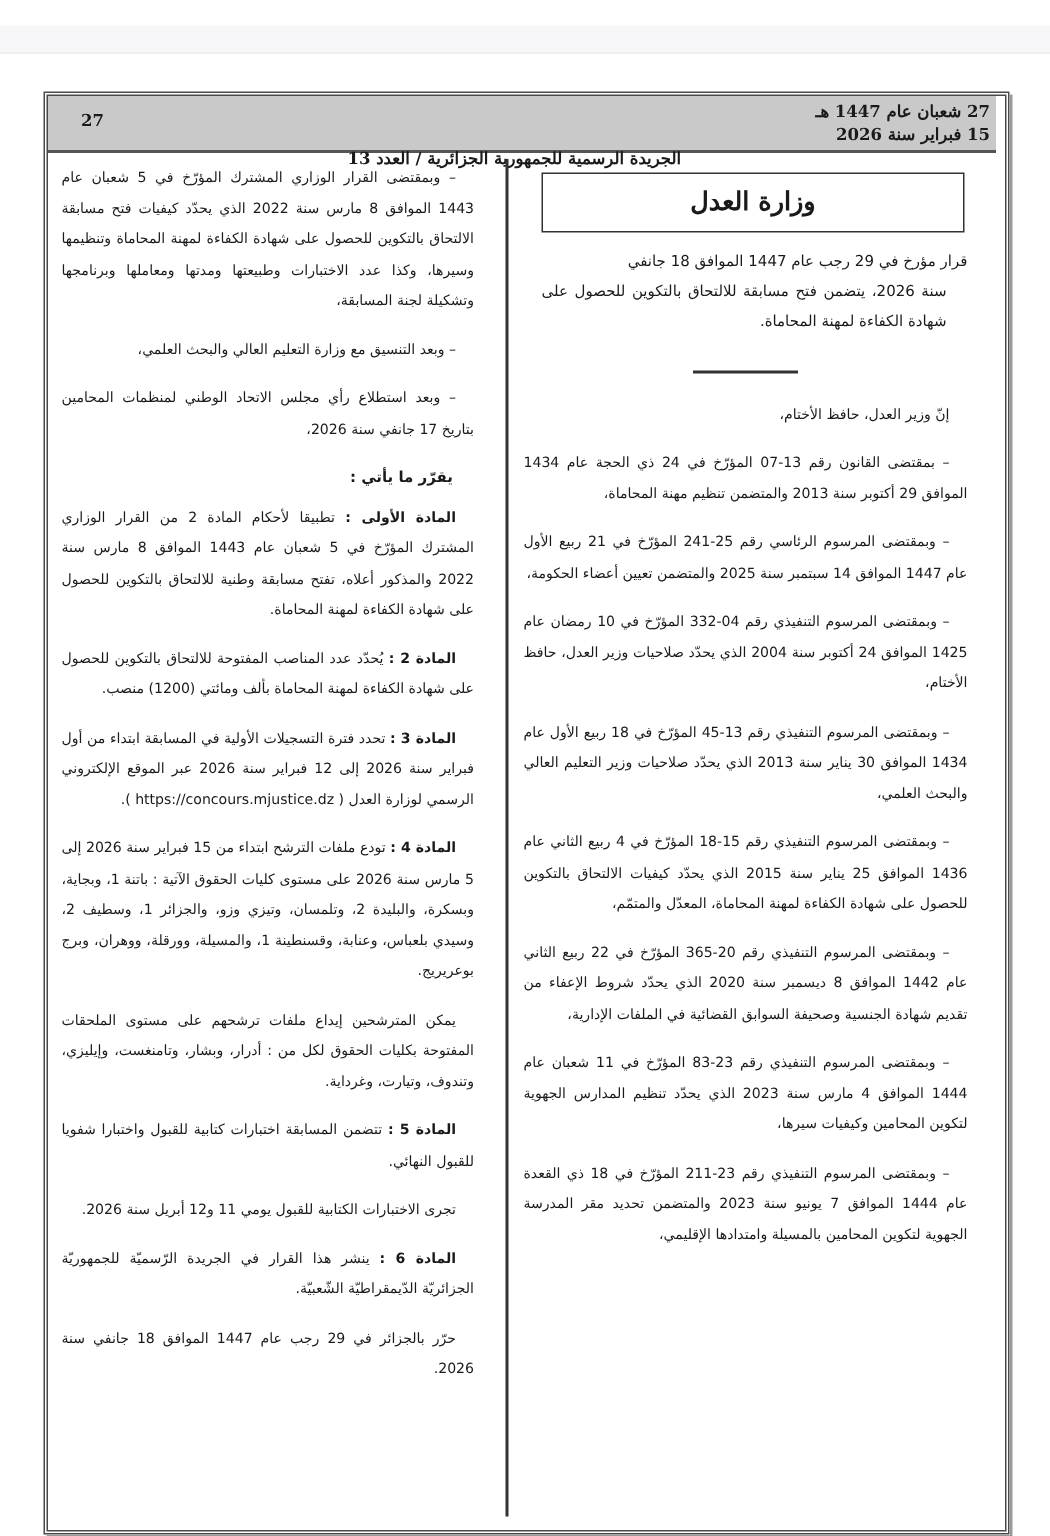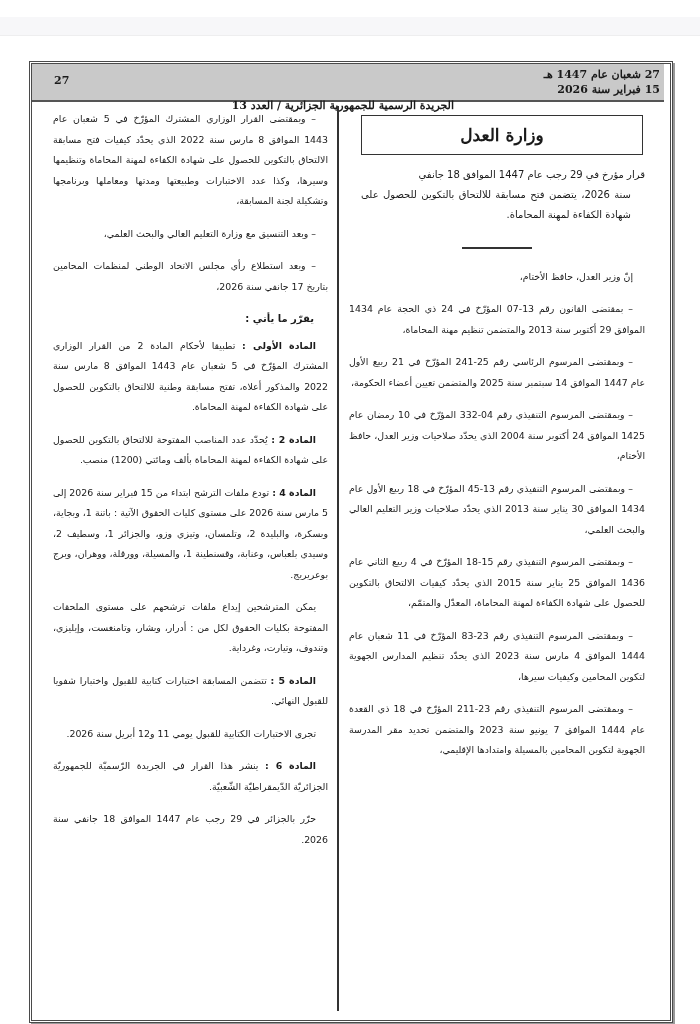--- a/index.html
+++ b/index.html
@@ -29,21 +29,21 @@
   .hdr-title { position:absolute; right:210px; top:10px;margin-top:25px; }
   .hdr-page { position:absolute; left:22px; top:10px; direction:ltr; }
   .divider {
     position:absolute; left:308px; top:45px; width:2px; height:905px; background:#333;
   }
   .col {
     position:absolute; top:48px; direction:rtl; text-align:justify;
     font-size:9.4px; line-height:20.5px;
   }
   .col.right { right:28px; width:296px; }
-  .col.left  { left:24px; width:275px; }
+  .col.left  { left:12px; width:275px; }
   .ministry-box {
     border:1.5px solid #333; height:38px; margin:6px 2px 10px 12px;
     display:flex; align-items:center; justify-content:center;
     font-weight:bold; font-size:17px; font-family:"DejaVu Serif", serif;
   }
   .decree-title {
     font-weight:normal; font-size:10px; line-height:20px; padding-left:12px;
   }
   .decree-title .ind { display:block; padding-right:14px; }
   .short-rule { width:70px; height:1.5px; background:#333; margin:22px auto 18px; }
@@ -80,37 +80,41 @@
       <span>قرار مؤرخ في 29 رجب عام 1447 الموافق 18 جانفي</span>
       <span class="ind">سنة 2026، يتضمن فتح مسابقة للالتحاق بالتكوين للحصول على شهادة الكفاءة لمهنة المحاماة.</span>
     </div>
     <div class="short-rule"></div>
     <p class="indent">إنّ وزير العدل، حافظ الأختام،</p>
     <p class="indent">– بمقتضى القانون رقم 13-07 المؤرّخ في 24 ذي الحجة عام 1434 الموافق 29 أكتوبر سنة 2013 والمتضمن تنظيم مهنة المحاماة،</p>
     <p class="indent">– وبمقتضى المرسوم الرئاسي رقم 25-241 المؤرّخ في 21 ربيع الأول عام 1447 الموافق 14 سبتمبر سنة 2025 والمتضمن تعيين أعضاء الحكومة،</p>
     <p class="indent">– وبمقتضى المرسوم التنفيذي رقم 04-332 المؤرّخ في 10 رمضان عام 1425 الموافق 24 أكتوبر سنة 2004 الذي يحدّد صلاحيات وزير العدل، حافظ الأختام،</p>
     <p class="indent">– وبمقتضى المرسوم التنفيذي رقم 13-45 المؤرّخ في 18 ربيع الأول عام 1434 الموافق 30 يناير سنة 2013 الذي يحدّد صلاحيات وزير التعليم العالي والبحث العلمي،</p>
     <p class="indent">– وبمقتضى المرسوم التنفيذي رقم 15-18 المؤرّخ في 4 ربيع الثاني عام 1436 الموافق 25 يناير سنة 2015 الذي يحدّد كيفيات الالتحاق بالتكوين للحصول على شهادة الكفاءة لمهنة المحاماة، المعدّل والمتمّم،</p>
+    <p class="indent">– وبمقتضى المرسوم التنفيذي رقم 20-365 المؤرّخ في 22 ربيع الثاني عام 1442 الموافق 8 ديسمبر سنة 2020 الذي يحدّد شروط الإعفاء من تقديم شهادة الجنسية وصحيفة السوابق القضائية في الملفات الإدارية،</p>
     <p class="indent">– وبمقتضى المرسوم التنفيذي رقم 23-83 المؤرّخ في 11 شعبان عام 1444 الموافق 4 مارس سنة 2023 الذي يحدّد تنظيم المدارس الجهوية لتكوين المحامين وكيفيات سيرها،</p>
     <p class="indent">– وبمقتضى المرسوم التنفيذي رقم 23-211 المؤرّخ في 18 ذي القعدة عام 1444 الموافق 7 يونيو سنة 2023 والمتضمن تحديد مقر المدرسة الجهوية لتكوين المحامين بالمسيلة وامتدادها الإقليمي،</p>
   </div>
 
   <div class="col left">
     <p class="indent">– وبمقتضى القرار الوزاري المشترك المؤرّخ في 5 شعبان عام 1443 الموافق 8 مارس سنة 2022 الذي يحدّد كيفيات فتح مسابقة الالتحاق بالتكوين للحصول على شهادة الكفاءة لمهنة المحاماة وتنظيمها وسيرها، وكذا عدد الاختبارات وطبيعتها ومدتها ومعاملها وبرنامجها وتشكيلة لجنة المسابقة،</p>
     <p class="indent">– وبعد التنسيق مع وزارة التعليم العالي والبحث العلمي،</p>
     <p class="indent">– وبعد استطلاع رأي مجلس الاتحاد الوطني لمنظمات المحامين بتاريخ 17 جانفي سنة 2026،</p>
     <div class="verdict">يقرّر ما يأتي :</div>
 
     <p class="indent">
       <span class="art-label">المادة الأولى :</span><span> تطبيقا لأحكام المادة 2 من القرار الوزاري المشترك المؤرّخ في 5 شعبان عام 1443 الموافق 8 مارس سنة 2022 والمذكور أعلاه، تفتح مسابقة وطنية للالتحاق بالتكوين للحصول على شهادة الكفاءة لمهنة المحاماة.</span>
     </p>
     <p class="indent">
       <span class="art-label">المادة 2 :</span><span> يُحدّد عدد المناصب المفتوحة للالتحاق بالتكوين للحصول على شهادة الكفاءة لمهنة المحاماة بألف ومائتي (1200) منصب.</span>
     </p>
     <p class="indent">
+      <span class="art-label">المادة 3 :</span><span> تحدد فترة التسجيلات الأولية في المسابقة ابتداء من أول فبراير سنة 2026 إلى 12 فبراير سنة 2026 عبر الموقع الإلكتروني الرسمي لوزارة العدل ( https://concours.mjustice.dz ).</span>
+    </p>
+    <p class="indent">
       <span class="art-label">المادة 4 :</span><span> تودع ملفات الترشح ابتداء من 15 فبراير سنة 2026 إلى 5 مارس سنة 2026 على مستوى كليات الحقوق الآتية : باتنة 1، وبجاية، وبسكرة، والبليدة 2، وتلمسان، وتيزي وزو، والجزائر 1، وسطيف 2، وسيدي بلعباس، وعنابة، وقسنطينة 1، والمسيلة، وورقلة، ووهران، وبرج بوعريريج.</span>
     </p>
     <p class="indent">يمكن المترشحين إيداع ملفات ترشحهم على مستوى الملحقات المفتوحة بكليات الحقوق لكل من : أدرار، وبشار، وتامنغست، وإيليزي، وتندوف، وتيارت، وغرداية.</p>
     <p class="indent">
       <span class="art-label">المادة 5 :</span><span> تتضمن المسابقة اختبارات كتابية للقبول واختبارا شفويا للقبول النهائي.</span>
     </p>
     <p class="indent">تجرى الاختبارات الكتابية للقبول يومي 11 و12 أبريل سنة 2026.</p>
     <p class="indent">
       <span class="art-label">المادة 6 :</span><span> ينشر هذا القرار في الجريدة الرّسميّة للجمهوريّة الجزائريّة الدّيمقراطيّة الشّعبيّة.</span>
     </p>

